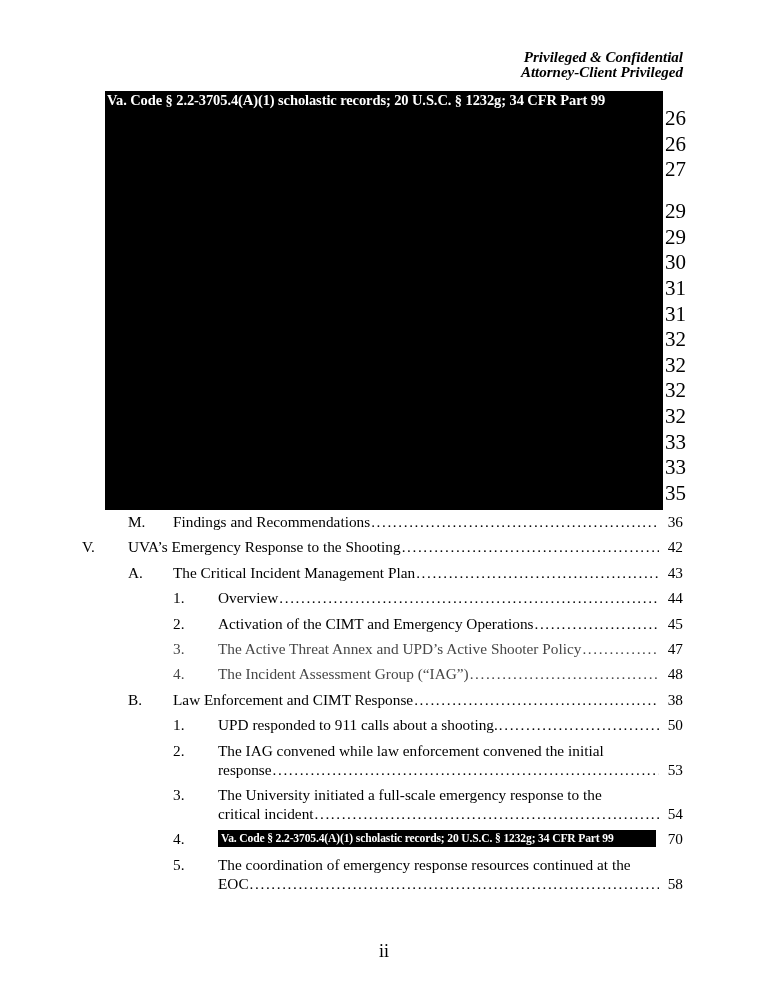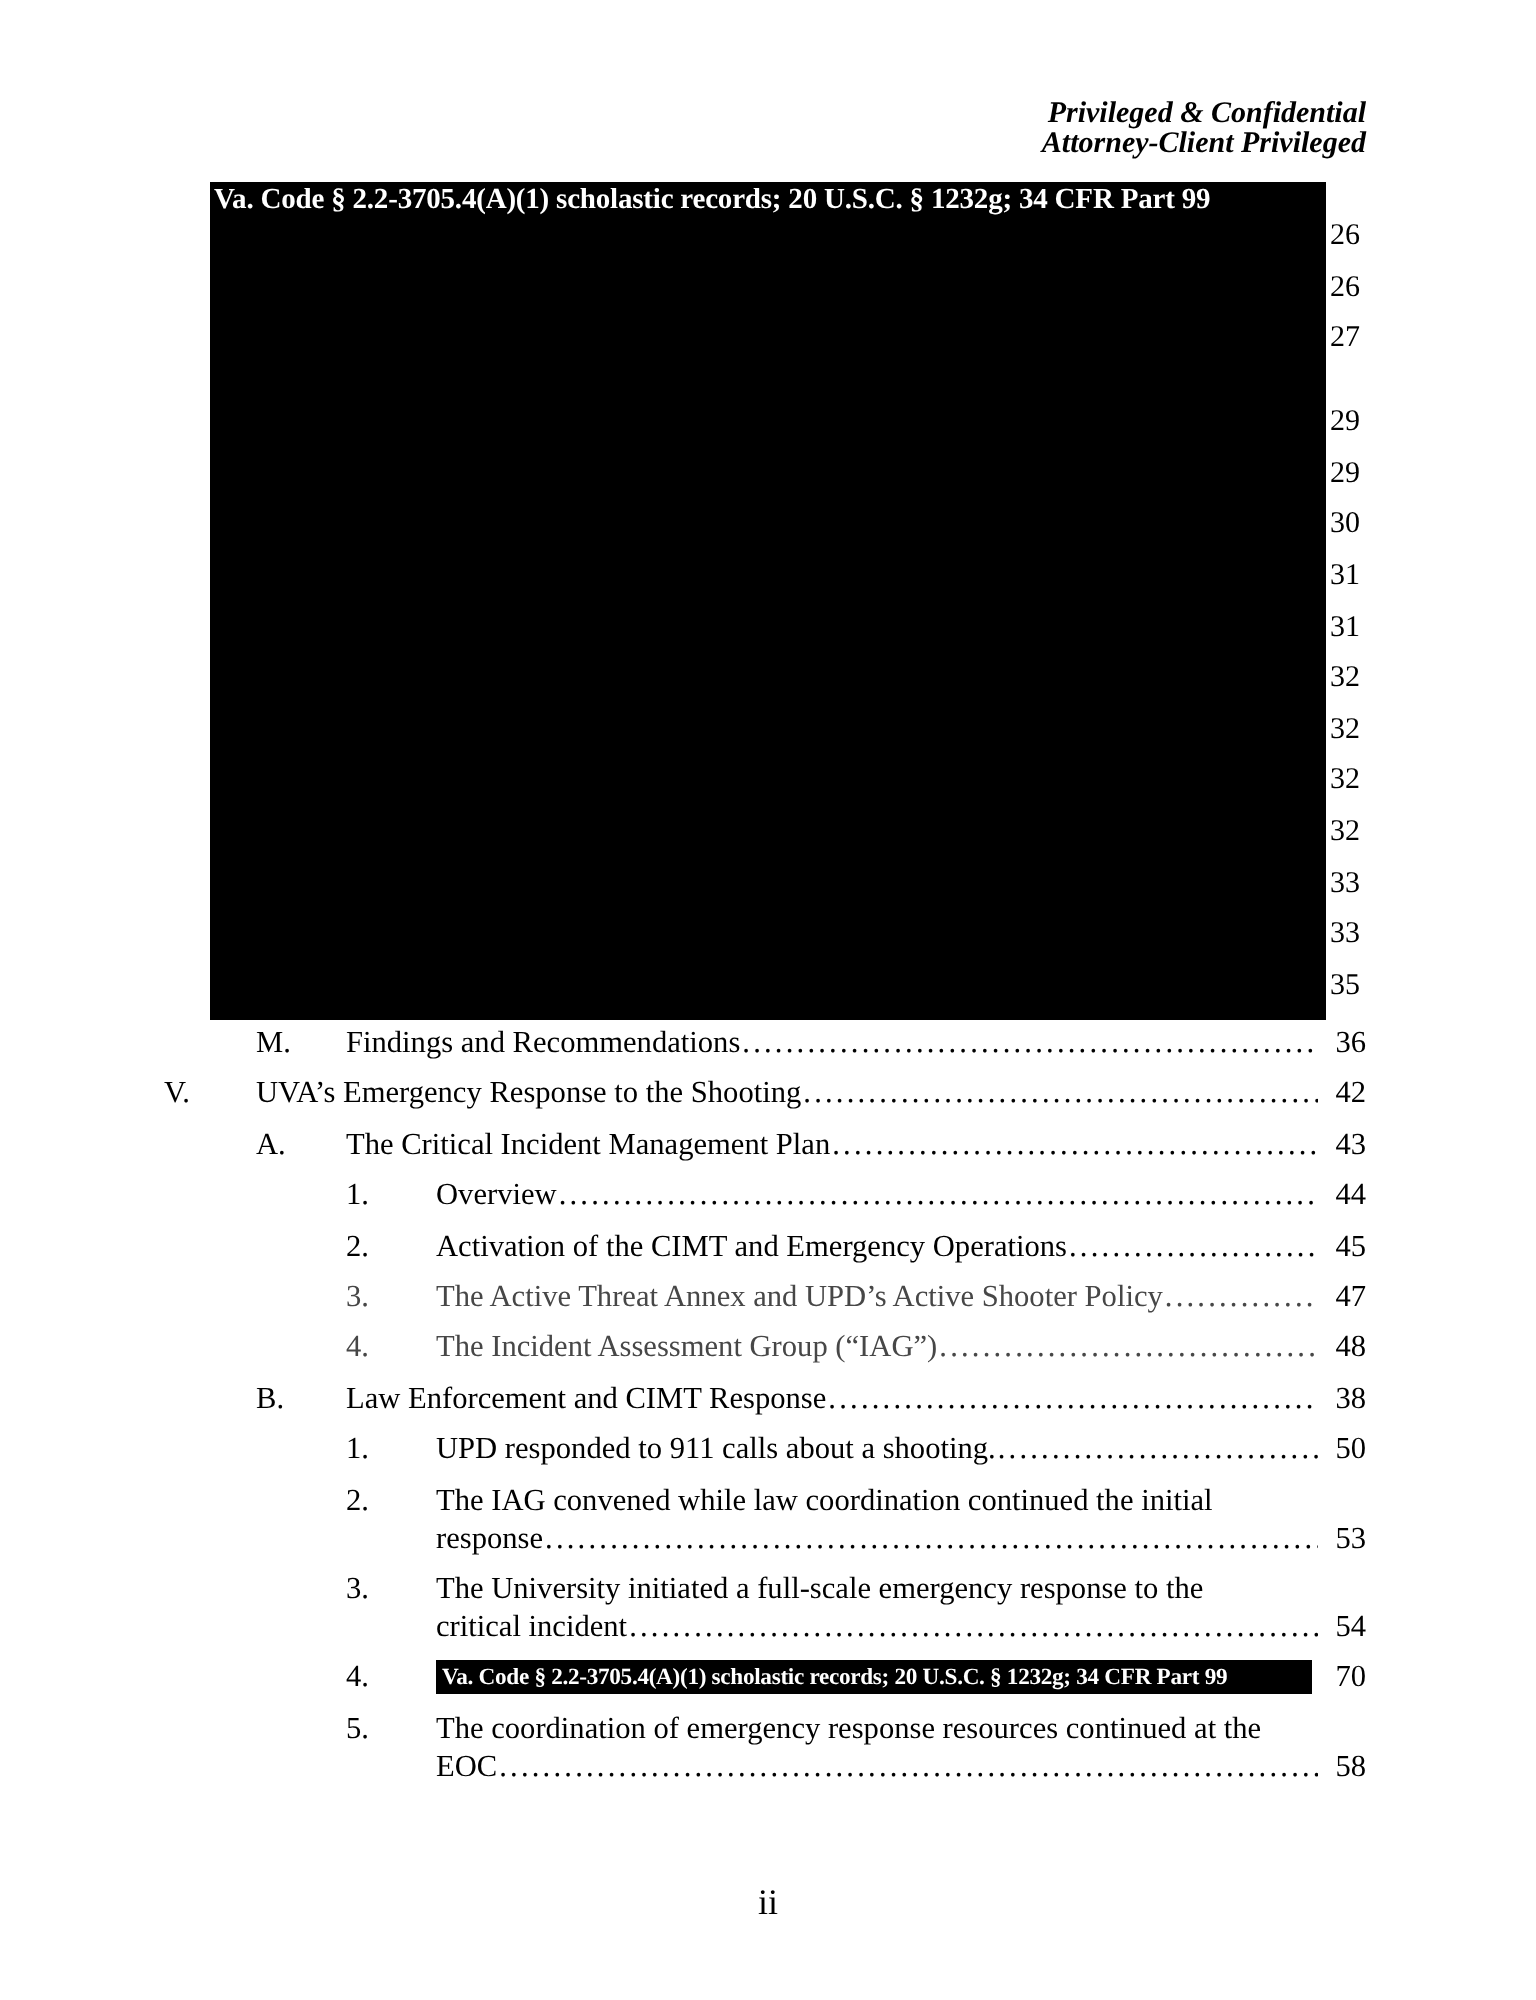--- a/index.html
+++ b/index.html
@@ -15,21 +15,21 @@
   .redaction-box {
     position:absolute; left:105px; top:91px; width:558px; height:419px;
     background:#000000; overflow:hidden;
   }
   .redaction-box .redaction-label {
     color:#ffffff; font-weight:bold; font-size:14.5px; letter-spacing:-0.1px;
     white-space:nowrap; overflow:hidden; padding:1px 2px 0 2px;
   }
   .page-col {
     position:absolute; left:665px; top:106px; width:30px;
-    font-size:15px;
+    font-size:21px;
   }
   .pg-line { height:25.6px; line-height:25.6px; }
   .pg-line.gap { height:16.4px; }
   .toc {
     position:absolute; left:82px; top:512px; width:601px;
     font-size:15.3px;
   }
   .toc-row { position:relative; margin-bottom:6.4px; line-height:19px; }
   .toc-row .lbl { position:absolute; top:0; }
   .lvl-roman  { padding-left:46px; }
@@ -161,21 +161,21 @@
       <div class="toc-row lvl-number">
         <span class="lbl">1.</span>
         <span class="lastline">
           <span class="txt">UPD responded to 911 calls about a shooting.</span>
           <span class="dots"></span>
           <span class="pgnum">50</span>
         </span>
       </div>
       <div class="toc-row lvl-number">
         <span class="lbl">2.</span>
-        <span class="line txt">The IAG convened while law coordination continued the initial</span>
+        <span class="line txt">The IAG convened while law enforcement convened the initial</span>
         <span class="lastline">
           <span class="txt">response</span>
           <span class="dots"></span>
           <span class="pgnum">53</span>
         </span>
       </div>
       <div class="toc-row lvl-number">
         <span class="lbl">3.</span>
         <span class="line txt">The University initiated a full-scale emergency response to the</span>
         <span class="lastline">

